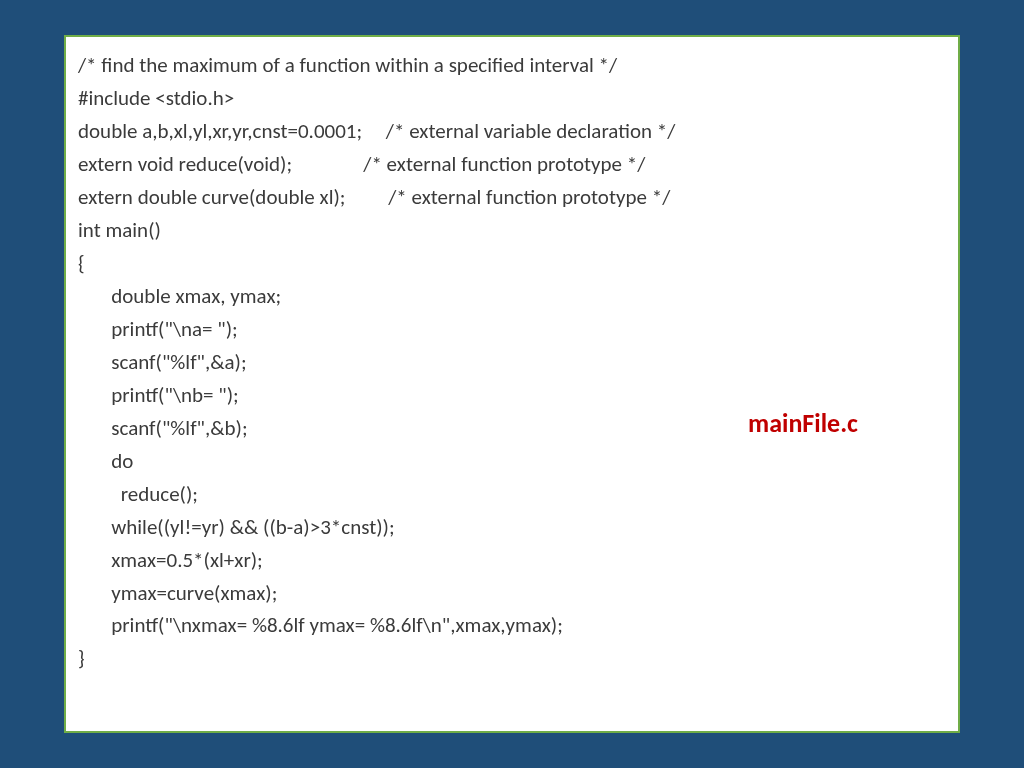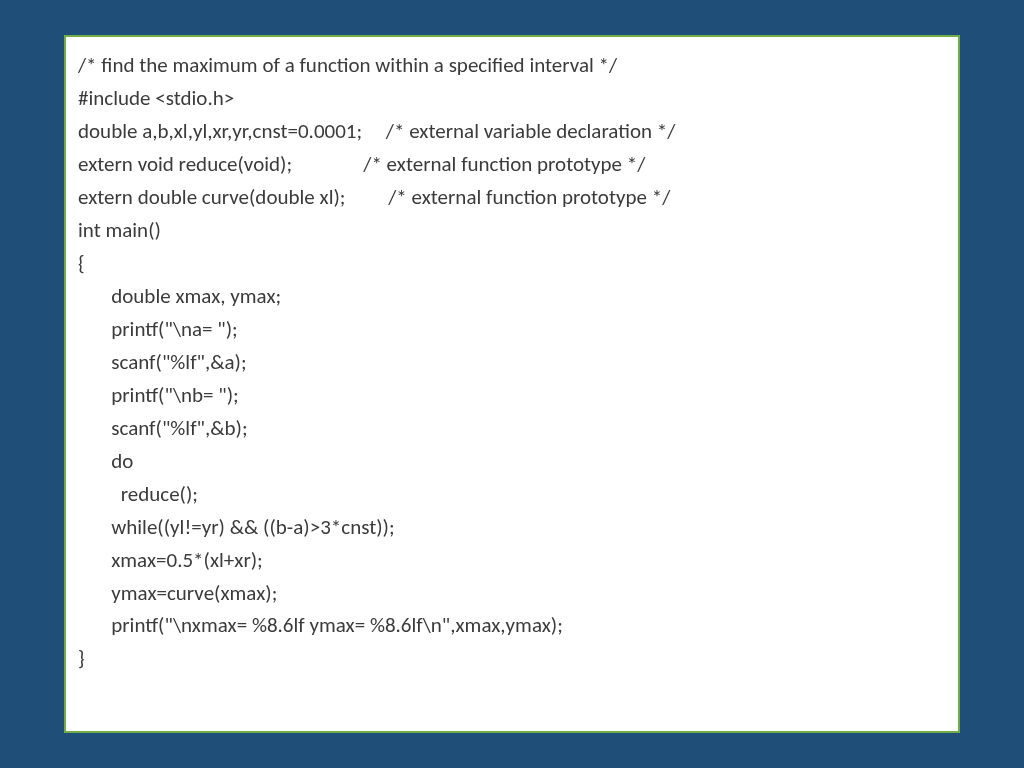--- a/index.html
+++ b/index.html
@@ -50,13 +50,14 @@
        scanf("%lf",&amp;a);
        printf("\nb= ");
        scanf("%lf",&amp;b);
        do
          reduce();
        while((yl!=yr) &amp;&amp; ((b-a)&gt;3*cnst));
        xmax=0.5*(xl+xr);
        ymax=curve(xmax);
        printf("\nxmax= %8.6lf ymax= %8.6lf\n",xmax,ymax);
 }</div>
+  <div class="filename">mainFile.c</div>
 </div>
 
 </body></html>

